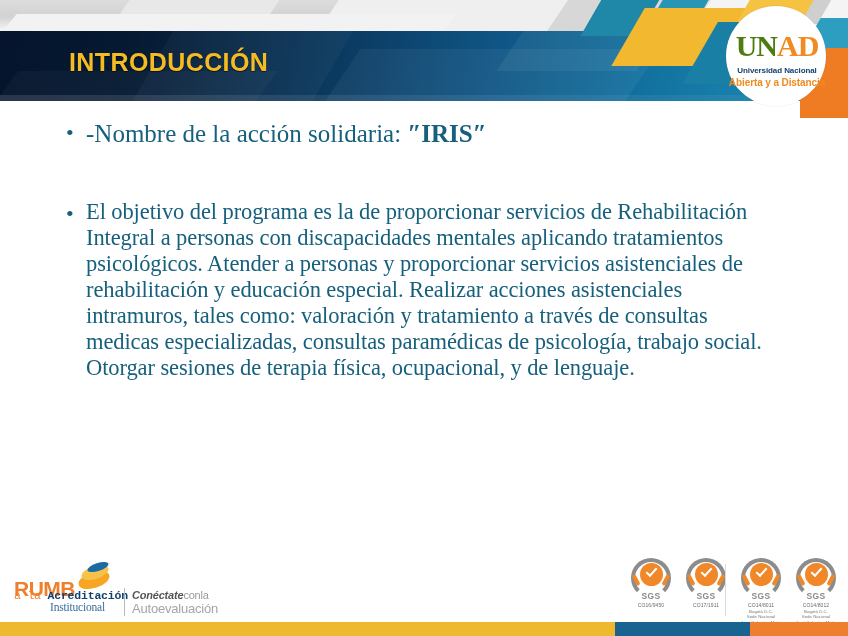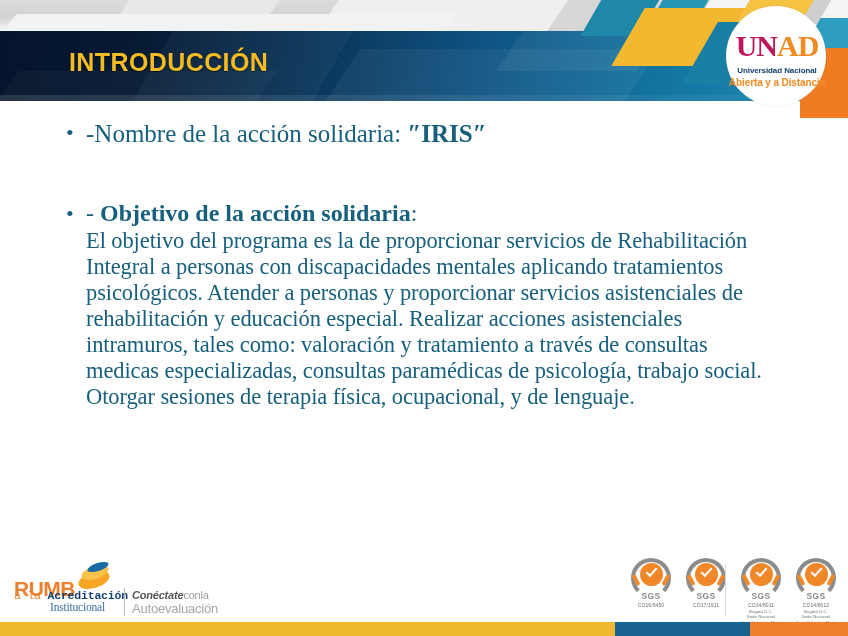--- a/index.html
+++ b/index.html
@@ -102,21 +102,21 @@
   }
   .logo-dots2{ position:absolute; left:760px; top:62px; width:56px; height:18px; }
   .logo-unad{
     position:absolute; left:734px; top:31px; width:86px;
     text-align:center;
     font-family:"Liberation Serif", serif;
     font-size:30px; font-weight:bold; letter-spacing:-1px;
     line-height:30px;
     z-index:7;
   }
-  .logo-unad .un{ color:#be185d; }
+  .logo-unad .un{ color:#4d7c0f; }
   .logo-unad .ad{ color:#f08b22; }
   .logo-sub1{
     position:absolute; left:728px; top:66px; width:98px; text-align:center;
     font-family:"Liberation Sans", sans-serif;
     font-size:8px; font-weight:bold; color:#14406e; letter-spacing:-.1px;
     z-index:7;
   }
   .logo-sub2{
     position:absolute; left:728px; top:77px; width:98px; text-align:center;
     font-family:"Liberation Sans", sans-serif;
@@ -316,23 +316,20 @@
 
     <div class="bullet-row first">
       <span class="dot">•</span>
       <div class="b1">
         <span>-Nombre de la acción solidaria: </span><span class="strong">″IRIS″</span>
       </div>
     </div>
 
     <div class="bullet-row second">
       <span class="dot">•</span>
-      <div class="b2-head">
-        <span>- </span><span class="strong">Objetivo de la acción solidaria</span><span>:</span>
-      </div>
       <div class="b2-body">El objetivo del programa es la de proporcionar servicios de Rehabilitación Integral a personas con discapacidades mentales aplicando tratamientos psicológicos. Atender a personas y proporcionar servicios asistenciales de rehabilitación y educación especial. Realizar acciones asistenciales intramuros, tales como: valoración y tratamiento a través de consultas medicas especializadas, consultas paramédicas de psicología, trabajo social. Otorgar sesiones de terapia física, ocupacional, y de lenguaje.</div>
     </div>
 
   </div>
 
   <div class="footer">
 
     <div class="rumbo">
       <div class="rumbo-word">RUMB</div>
       <div class="rumbo-globe">

